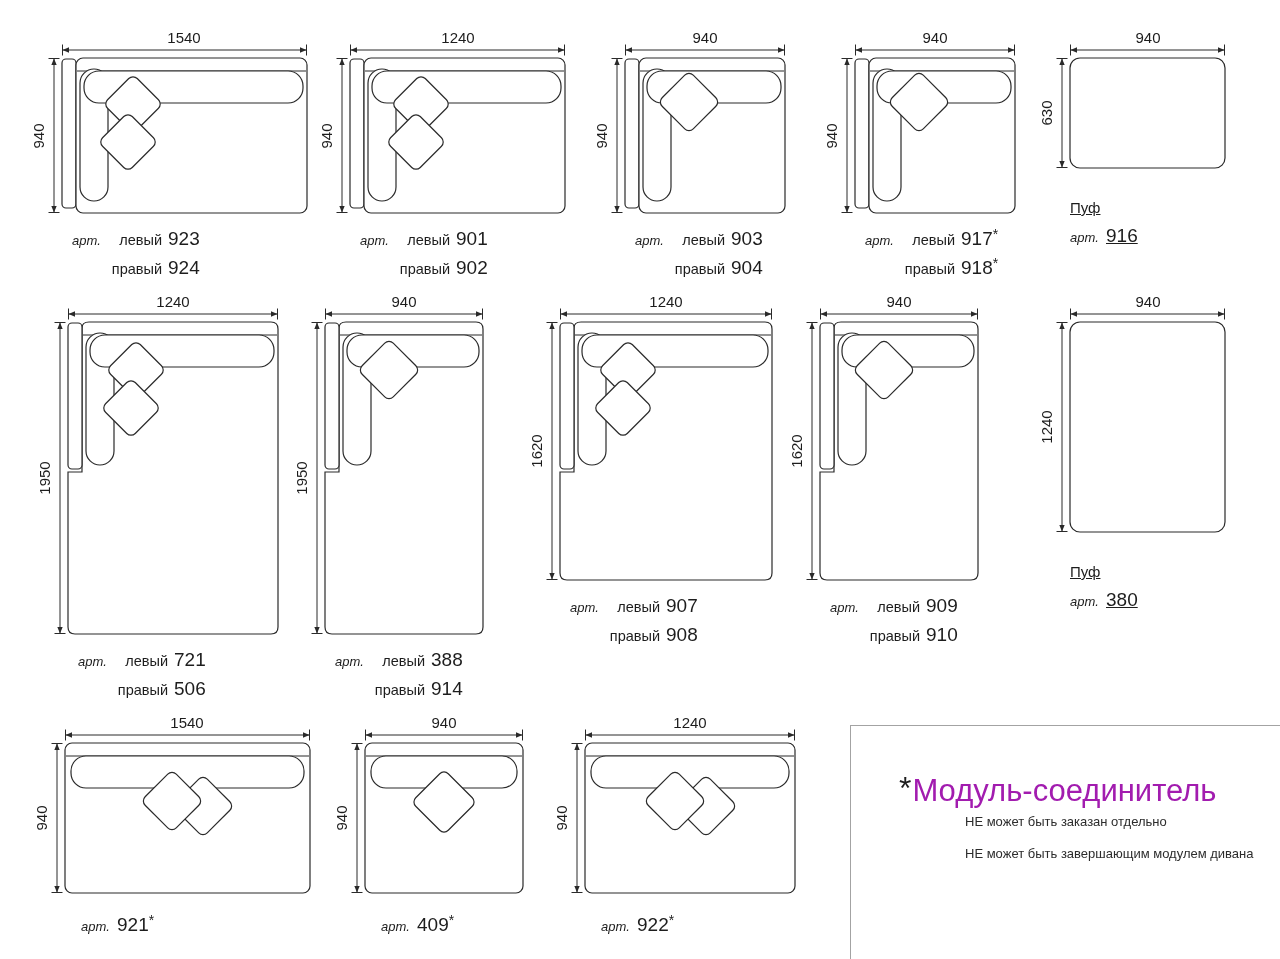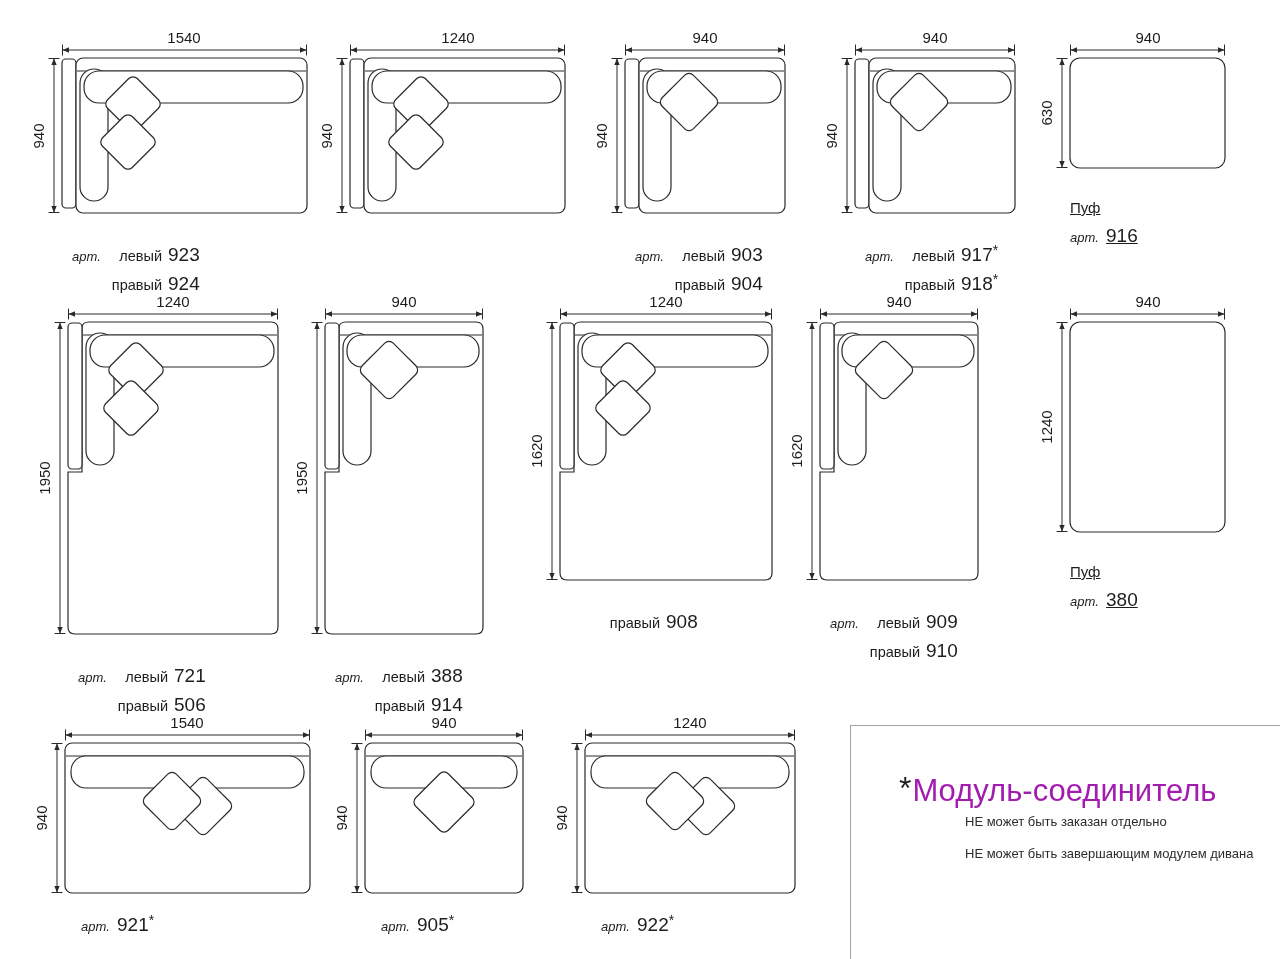--- a/index.html
+++ b/index.html
@@ -12,21 +12,21 @@
     color:#1d1d1d;
   }
   .cell { position:absolute; }
   svg { display:block; overflow:visible; }
   .dim  { stroke:#2a2a2a; stroke-width:1; }
   .tick { stroke:#2a2a2a; stroke-width:1; }
   .dimtext { font-size:15px; fill:#1d1d1d; font-family:"Liberation Sans",sans-serif; }
   .shape { stroke:#2a2a2a; stroke-width:1.2; fill:#ffffff; }
   .thin  { stroke:#2a2a2a; stroke-width:1.1; fill:none; }
 
-  .caption { margin-top:20px; line-height:23px; white-space:nowrap; }
+  .caption { margin-top:4px; line-height:23px; white-space:nowrap; }
   .corner-cap   { margin-left:36px; }
   .straight-cap { margin-left:42px; margin-top:10px; }
   .pouf-cap     { margin-left:26px; margin-top:22px;text-decoration:underline; }
   .cap-art  { display:inline-block; width:36px; font-style:italic; font-size:13px; color:#1d1d1d; }
   .cap-name { display:inline-block; width:54px; text-align:right; margin-right:6px; font-size:14.5px; }
   .cap-num  { font-size:19px; }
   .cap-star { font-size:14px; vertical-align:6px; }
   .pouf-name { font-size:15px; margin-bottom:5px; }
 
   .legend {
@@ -97,20 +97,24 @@
     <g>
       <rect class="shape" x="26" y="31" width="14" height="149" rx="4"></rect>
       <rect class="shape" x="40" y="30" width="201" height="155" rx="7"></rect>
       <line class="thin" x1="41" y1="43" x2="240" y2="43"></line>
       <rect class="shape" x="44" y="41" width="28" height="132" rx="14"></rect>
       <rect class="shape" x="48" y="43" width="189" height="32" rx="15"></rect>
       <rect class="shape" x="76" y="55" width="42" height="42" rx="6" transform="rotate(45 97 76)"></rect>
       <rect class="shape" x="71" y="93" width="42" height="42" rx="6" transform="rotate(45 92 114)"></rect>
     </g>
   </svg>
+  <div class="caption corner-cap">
+    <div class="cap-line"><span class="cap-art">арт.</span><span class="cap-name">левый</span><span class="cap-num">901</span><span class="cap-star"></span></div>
+    <div class="cap-line"><span class="cap-art"></span><span class="cap-name">правый</span><span class="cap-num">902</span><span class="cap-star"></span></div>
+  </div>
 </div>
 
 <div class="cell" style="left:599px; top:28px;">
   <svg width="192" height="191" viewBox="0 0 192 191">
     <g>
       <line class="dim" x1="26.5" y1="22" x2="185.5" y2="22" marker-start="url(#arr)" marker-end="url(#arr)"></line>
       <line class="tick" x1="26.5" y1="16.5" x2="26.5" y2="27.5"></line>
       <line class="tick" x1="185.5" y1="16.5" x2="185.5" y2="27.5"></line>
       <text class="dimtext" x="106" y="15" text-anchor="middle">940</text>
     </g>
@@ -265,20 +269,21 @@
       <path class="shape" d="M 40,36 Q 40,30 47,30 H 231 Q 238,30 238,37 V 281 Q 238,288 231,288 H 33 Q 26,288 26,281 V 180 H 40 Z"></path>
       <rect class="shape" x="26" y="31" width="14" height="146" rx="4"></rect>
       <line class="thin" x1="41" y1="43" x2="237" y2="43"></line>
       <rect class="shape" x="44" y="41" width="28" height="132" rx="14"></rect>
       <rect class="shape" x="48" y="43" width="186" height="32" rx="15"></rect>
       <rect class="shape" x="73" y="57" width="42" height="42" rx="6" transform="rotate(45 94 78)"></rect>
       <rect class="shape" x="68" y="95" width="42" height="42" rx="6" transform="rotate(45 89 116)"></rect>
     </g>
   </svg>
   <div class="caption corner-cap">
+    <div class="cap-line"><span class="cap-art">арт.</span><span class="cap-name">левый</span><span class="cap-num">907</span><span class="cap-star"></span></div>
     <div class="cap-line"><span class="cap-art"></span><span class="cap-name">правый</span><span class="cap-num">908</span><span class="cap-star"></span></div>
   </div>
 </div>
 
 <div class="cell" style="left:794px; top:292px;">
   <svg width="190" height="294" viewBox="0 0 190 294">
     <g>
       <line class="dim" x1="26.5" y1="22" x2="183.5" y2="22" marker-start="url(#arr)" marker-end="url(#arr)"></line>
       <line class="tick" x1="26.5" y1="16.5" x2="26.5" y2="27.5"></line>
       <line class="tick" x1="183.5" y1="16.5" x2="183.5" y2="27.5"></line>
@@ -371,21 +376,21 @@
       <text class="dimtext" x="8" y="105" text-anchor="middle" transform="rotate(-90 8 105)">940</text>
     </g>
     <g>
       <rect class="shape" x="26" y="30" width="158" height="150" rx="7"></rect>
       <line class="thin" x1="27" y1="43" x2="183" y2="43"></line>
       <rect class="shape" x="32" y="43" width="146" height="32" rx="15"></rect>
       <rect class="shape" x="82" y="66" width="46" height="46" rx="6" transform="rotate(45 105 89)"></rect>
     </g>
   </svg>
   <div class="caption straight-cap">
-    <div class="cap-line"><span class="cap-art">арт.</span><span class="cap-num">905</span><span class="cap-star">*</span></div>
+    <div class="cap-line"><span class="cap-art">арт.</span><span class="cap-num">409</span><span class="cap-star">*</span></div>
   </div>
 </div>
 
 <div class="cell" style="left:559px; top:713px;">
   <svg width="242" height="186" viewBox="0 0 242 186">
     <g>
       <line class="dim" x1="26.5" y1="22" x2="235.5" y2="22" marker-start="url(#arr)" marker-end="url(#arr)"></line>
       <line class="tick" x1="26.5" y1="16.5" x2="26.5" y2="27.5"></line>
       <line class="tick" x1="235.5" y1="16.5" x2="235.5" y2="27.5"></line>
       <text class="dimtext" x="131" y="15" text-anchor="middle">1240</text>

